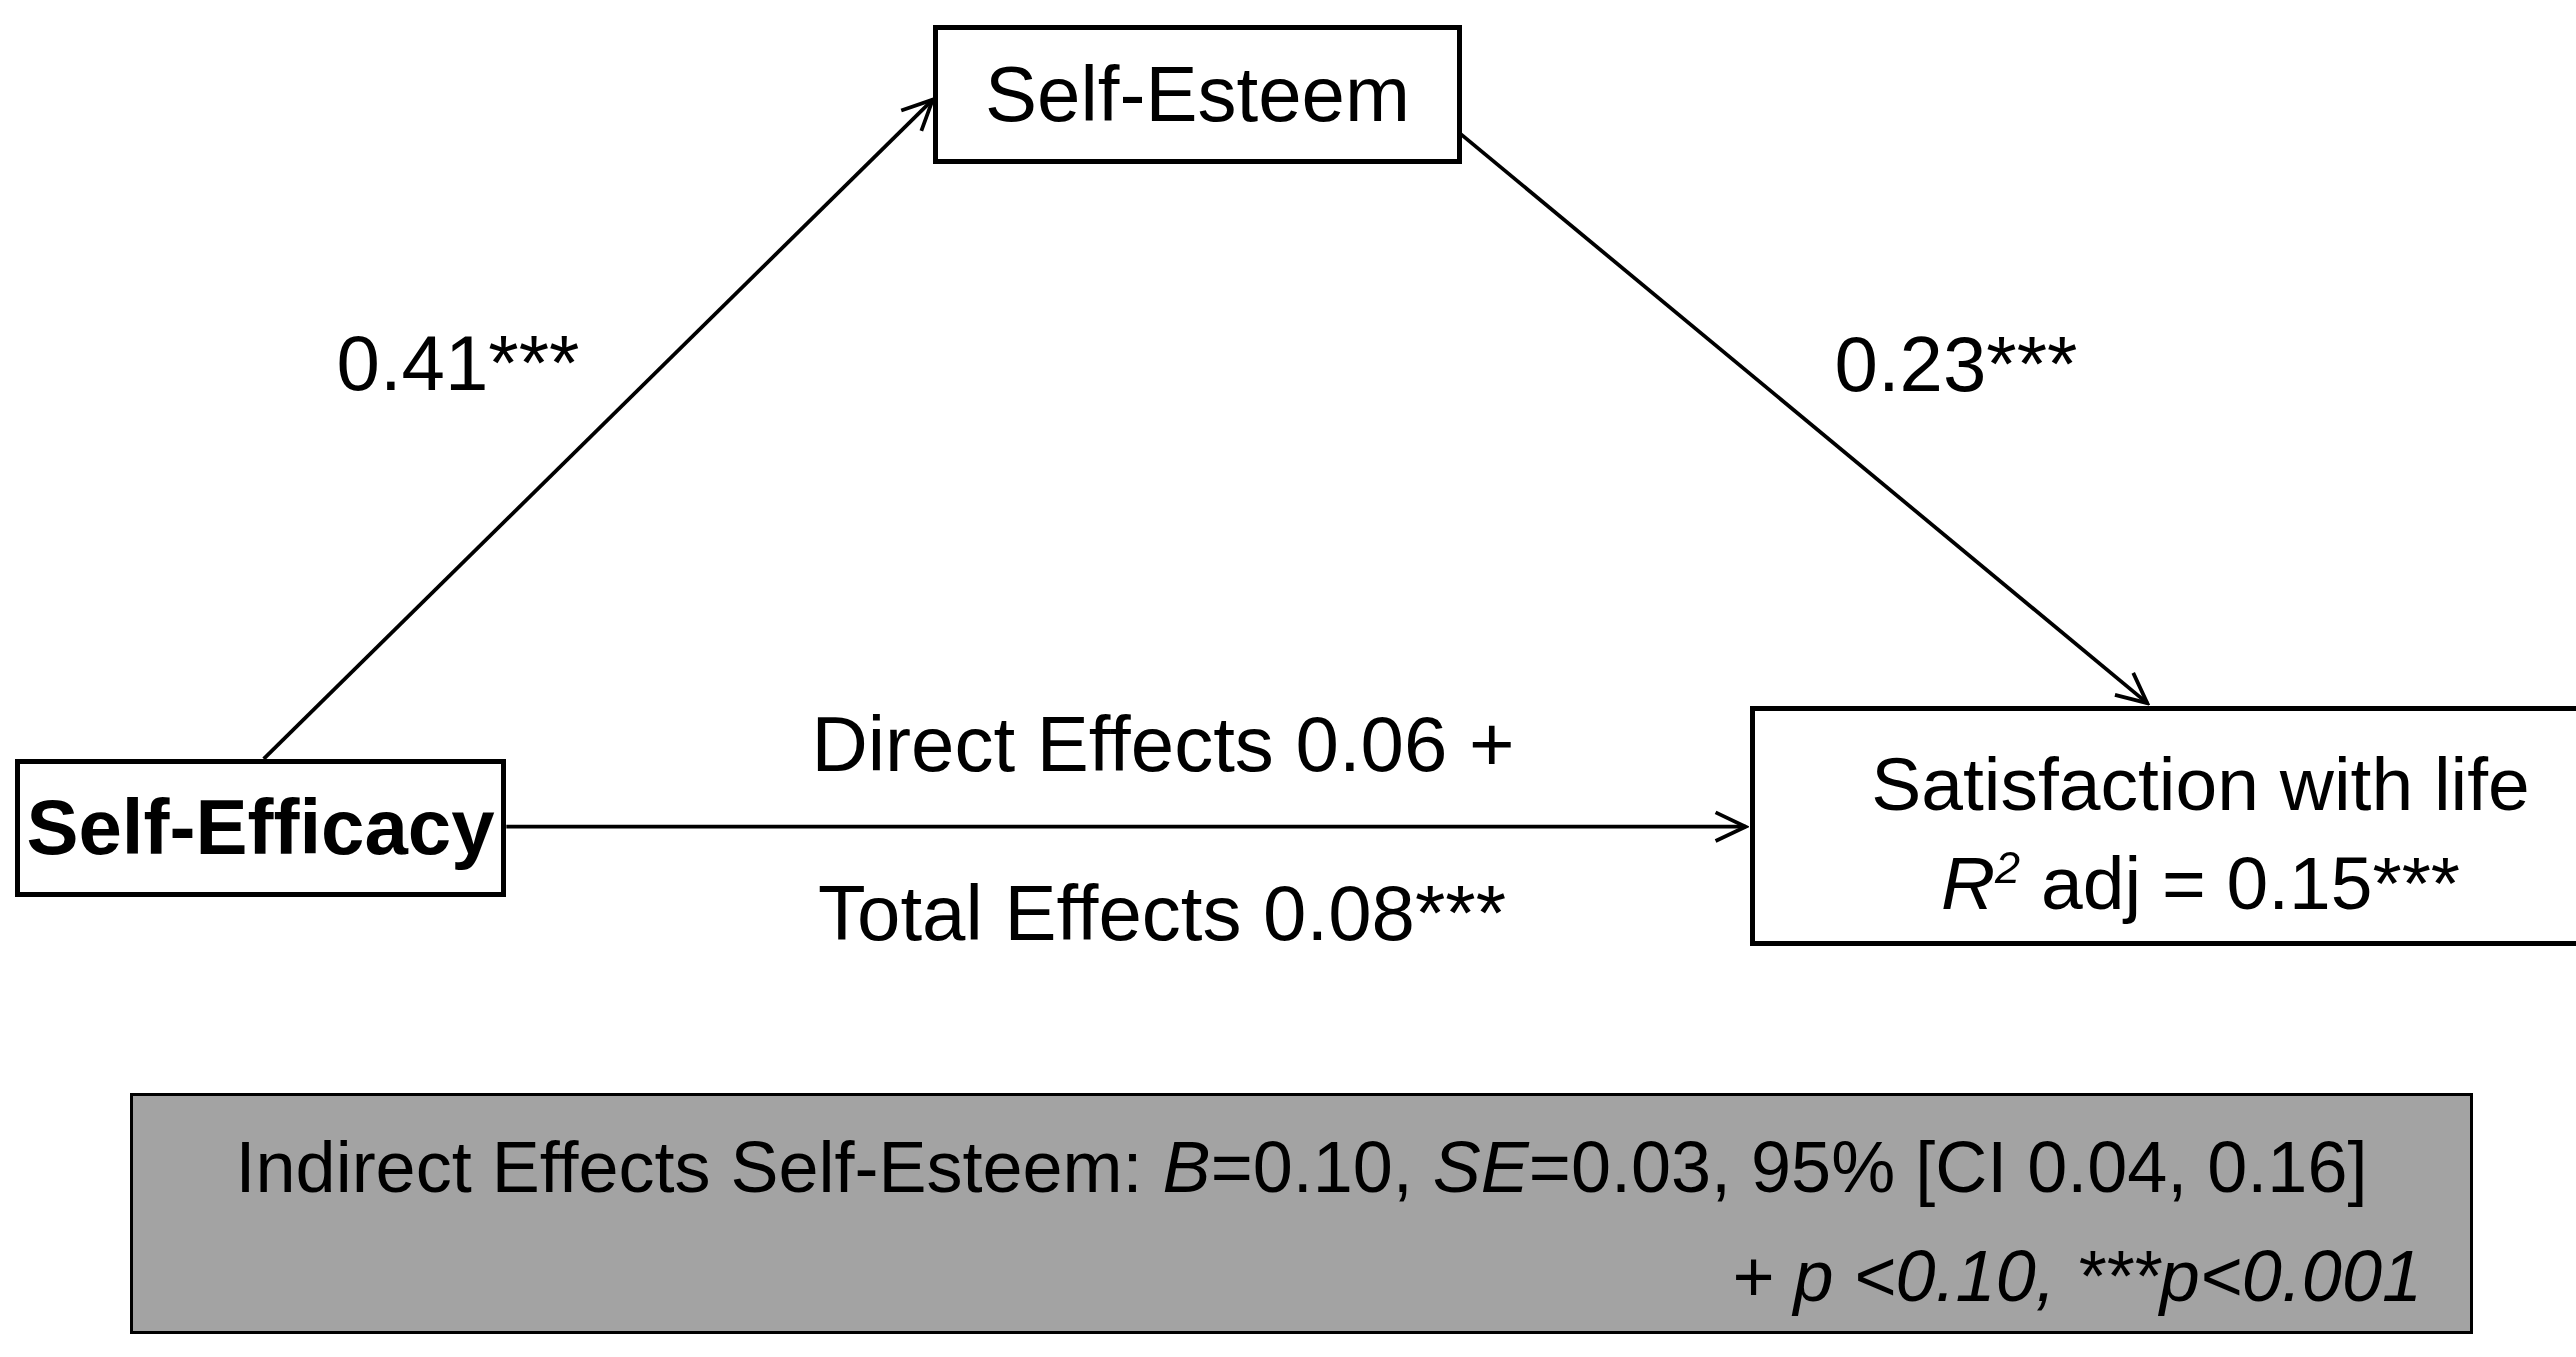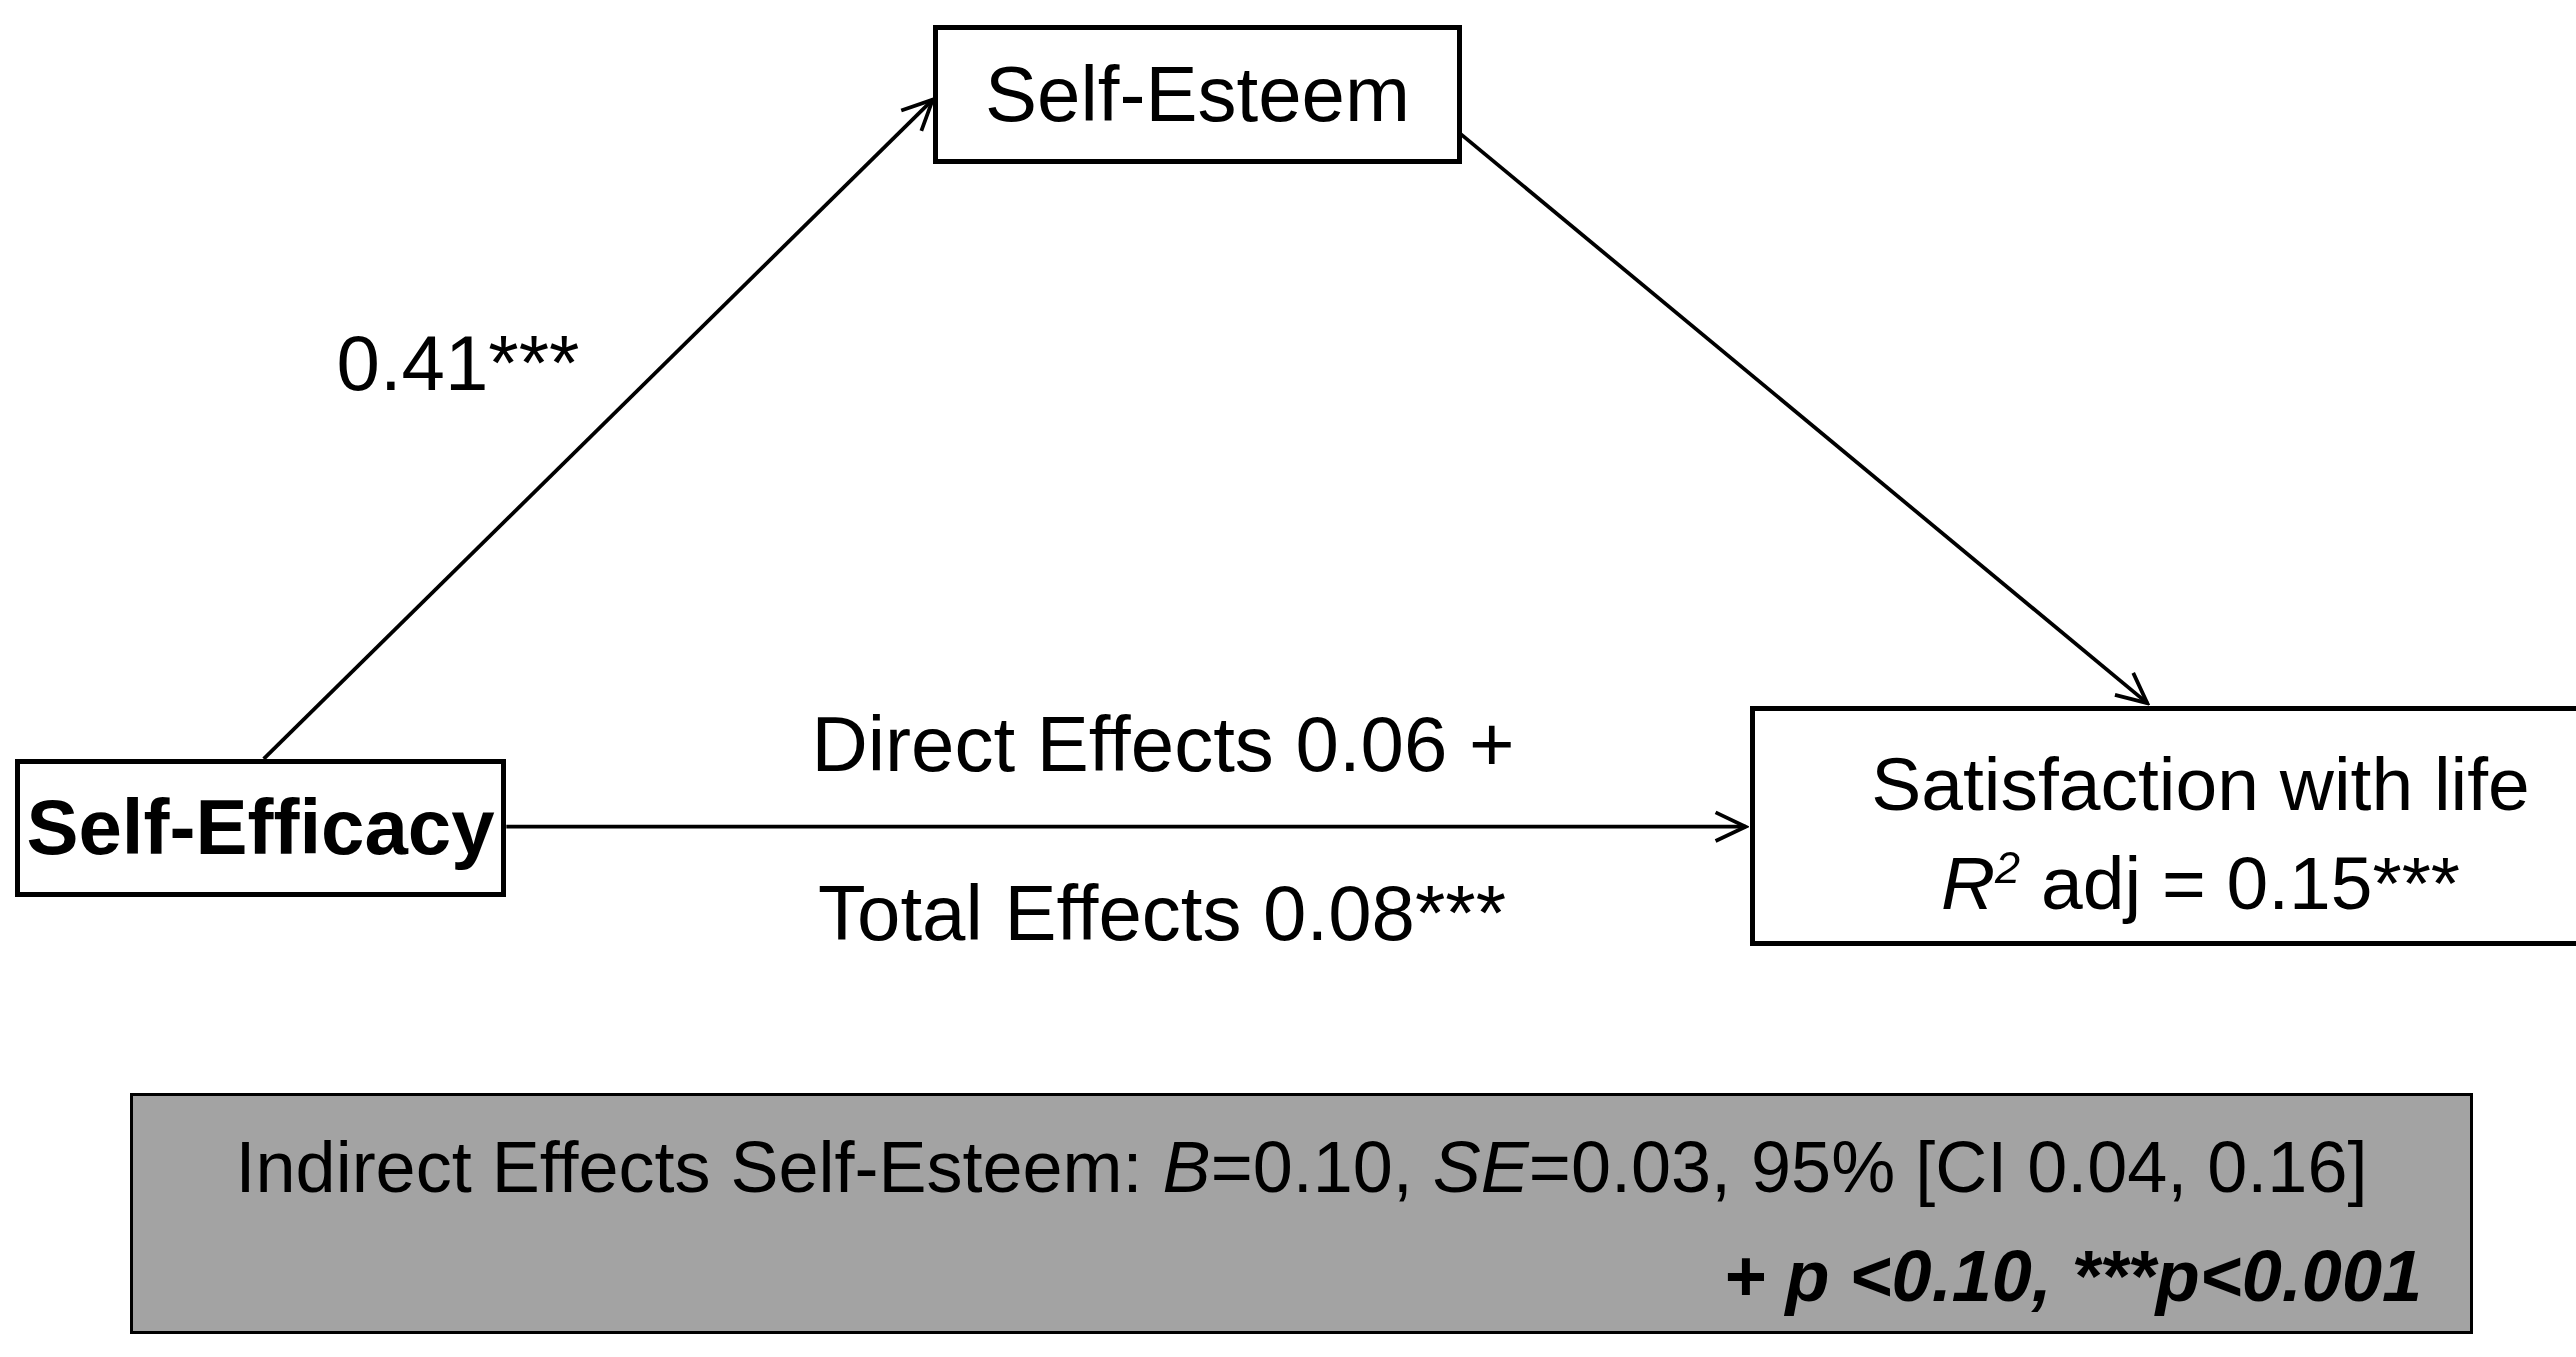--- a/index.html
+++ b/index.html
@@ -71,21 +71,20 @@
     position: absolute;
     left: 0; right: 0; top: 30px;
     text-align: center;
     white-space: nowrap;
   }
   #footnote-line2 {
     position: absolute;
     right: 48px; top: 139px;
     white-space: nowrap;
     font-style: italic;
-    font-weight: bold;
   }
   .ital { font-style: italic; }
   sup.rsq {
     font-size: 60%;
     vertical-align: super;
     line-height: 0;
   }
 </style>
 </head>
 <body>
@@ -111,20 +110,21 @@
     <span>Self-Efficacy</span>
   </div>
 
   <div id="satisfaction-box" class="node-box">
     <span class="outcome-line">Satisfaction with life</span>
     <span class="outcome-line"><span class="ital">R</span><sup class="rsq ital">2</sup><span> adj = 0.15***</span></span>
   </div>
 
   <div id="path-a-label" class="edge-label">0.41***</div>
 
+  <div id="path-b-label" class="edge-label">0.23***</div>
 
   <div id="direct-effect-label" class="edge-label">Direct Effects 0.06 +</div>
 
   <div id="total-effect-label" class="edge-label">Total Effects 0.08***</div>
 
   <div id="footnote-box">
     <div id="footnote-line1"><span>Indirect Effects Self-Esteem: </span><span class="ital">B</span><span>=0.10, </span><span class="ital">SE</span><span>=0.03, 95% [CI 0.04, 0.16]</span></div>
     <div id="footnote-line2">+ p &lt;0.10, ***p&lt;0.001</div>
   </div>
 

